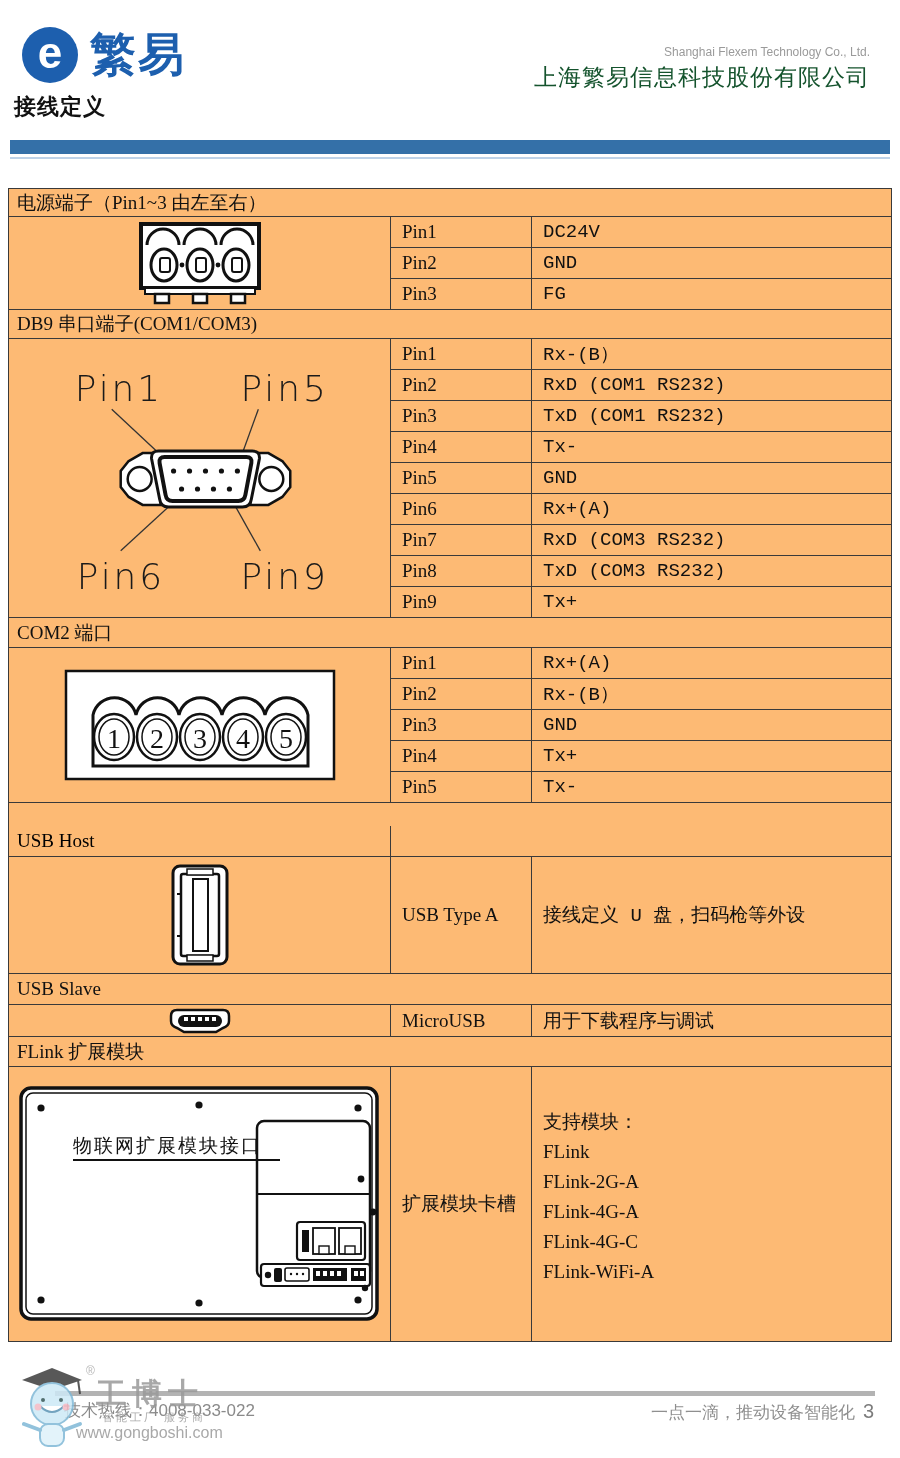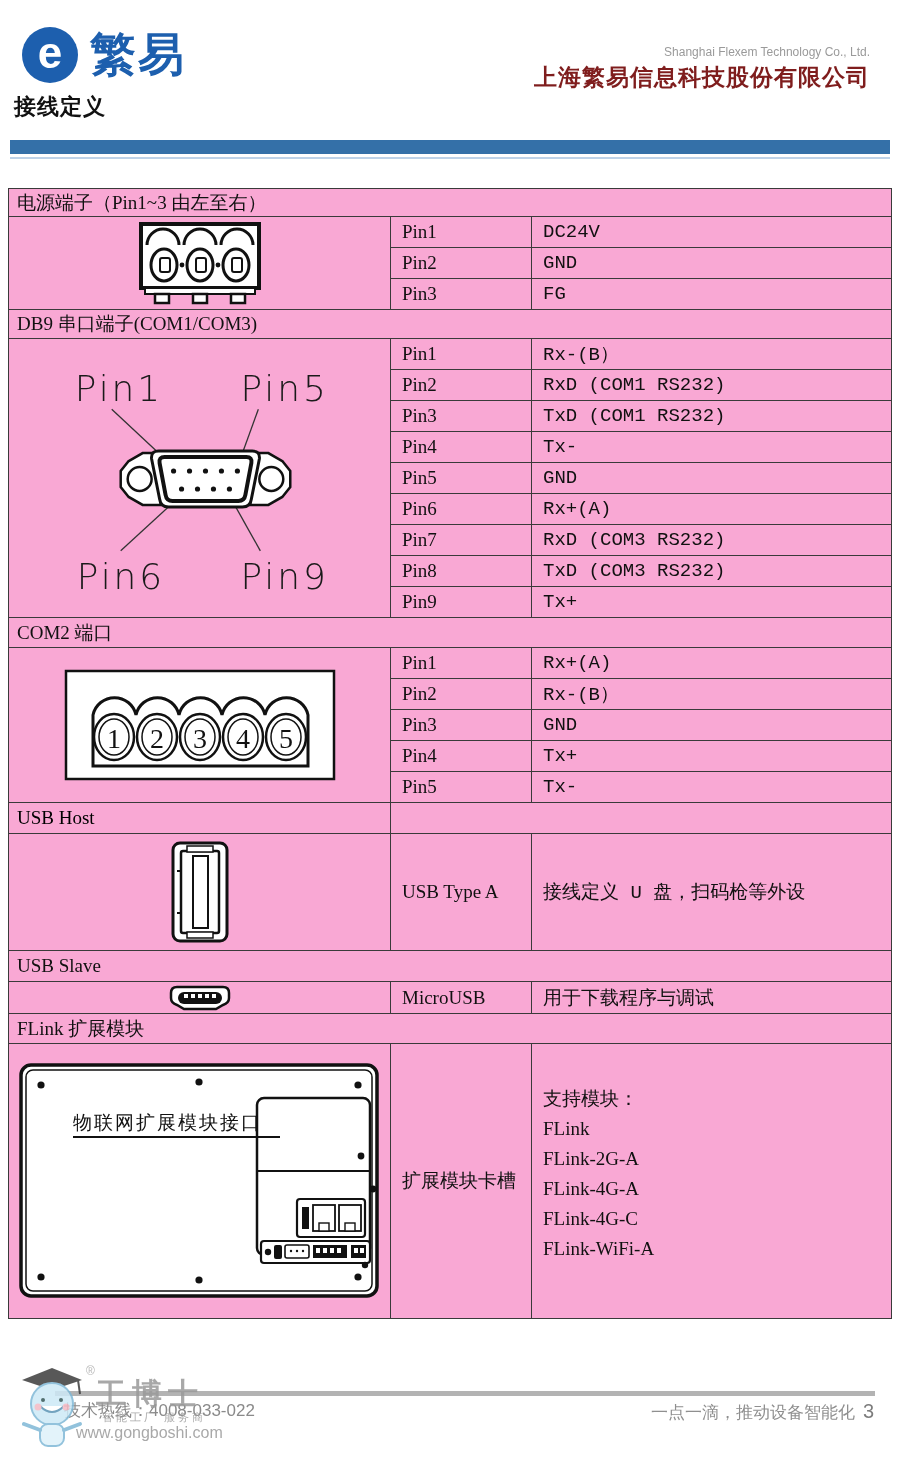--- a/index.html
+++ b/index.html
@@ -7,30 +7,30 @@
   .page { position: relative; width: 900px; height: 1458px; background: #ffffff; margin: 0 auto; overflow: hidden; }
 
   
   .logo { position: absolute; left: 22px; top: 24px; display: flex; align-items: center; gap: 12px; }
   .logo-mark { width: 56px; height: 56px; border-radius: 50%; background: #1d5fae; color: #ffffff;
     display: flex; align-items: center; justify-content: center;
     font: bold 44px "Liberation Sans", sans-serif; line-height: 1; padding-bottom: 4px; }
   .logo-text { font: bold 46px "Liberation Sans", sans-serif; color: #1d5fae; letter-spacing: 2px; }
   .company { position: absolute; right: 30px; top: 26px; text-align: right; font-family: "Liberation Sans", sans-serif; margin-top: 19px; }
   .company-en { font-size: 12px; color: #9a9a9a; }
-  .company-cn { font-size: 23px; font-weight: bold; color: #7f1d1d; margin-top: 3px; letter-spacing: 1px; }
+  .company-cn { font-size: 23px; font-weight: normal; color: #14532d; margin-top: 3px; letter-spacing: 1px; }
   .page-title { position: absolute; left: 14px; top: 92px; font: bold 22px "Liberation Sans", sans-serif; color: #111; letter-spacing: 1px; }
   .blue-bar { position: absolute; left: 10px; top: 140px; width: 880px; height: 14px; background: #3470a8; }
   .blue-bar-light { position: absolute; left: 10px; top: 157px; width: 880px; height: 2px; background: #bdd2e8; }
 
   
-  .wiring-table { position: absolute; left: 8px; top: 188px; width: 884px; border: 1px solid #3a3a3a; background: #f9a8d4; }
+  .wiring-table { position: absolute; left: 8px; top: 188px; width: 884px; border: 1px solid #3a3a3a; background: #fdba74; }
   .section-header { display: flex; align-items: center; padding-left: 8px; font-size: 19px; color: #111;
     border-bottom: 1px solid #3a3a3a; }
-  .split-header { display: flex; border-bottom: 1px solid #3a3a3a; }
+  .split-header { display: flex; border-bottom: 1px solid #3a3a3a; margin-top: 23px; }
   .split-header .left { width: 382px; flex: none; border-right: 1px solid #3a3a3a; display: flex; align-items: center; padding-left: 8px; font-size: 19px; }
   .split-header .right { flex: 1; }
   .section-body { display: flex; border-bottom: 1px solid #3a3a3a; }
   .wiring-table > :last-child { border-bottom: none; }
   .img-cell { width: 382px; flex: none; border-right: 1px solid #3a3a3a; display: flex; align-items: center; justify-content: center; }
   .rows-wrap { flex: 1; display: flex; flex-direction: column; }
   .pin-row { flex: 1; display: flex; border-bottom: 1px solid #3a3a3a; }
   .pin-row:last-child { border-bottom: none; }
   .pin-cell { width: 141px; flex: none; border-right: 1px solid #3a3a3a; display: flex; align-items: center; padding-left: 11px; font-size: 19px; color: #111; }
   .desc-cell { flex: 1; display: flex; align-items: center; padding-left: 11px; font-size: 19px; color: #111; font-family: Liberation Mono, monospace; }

